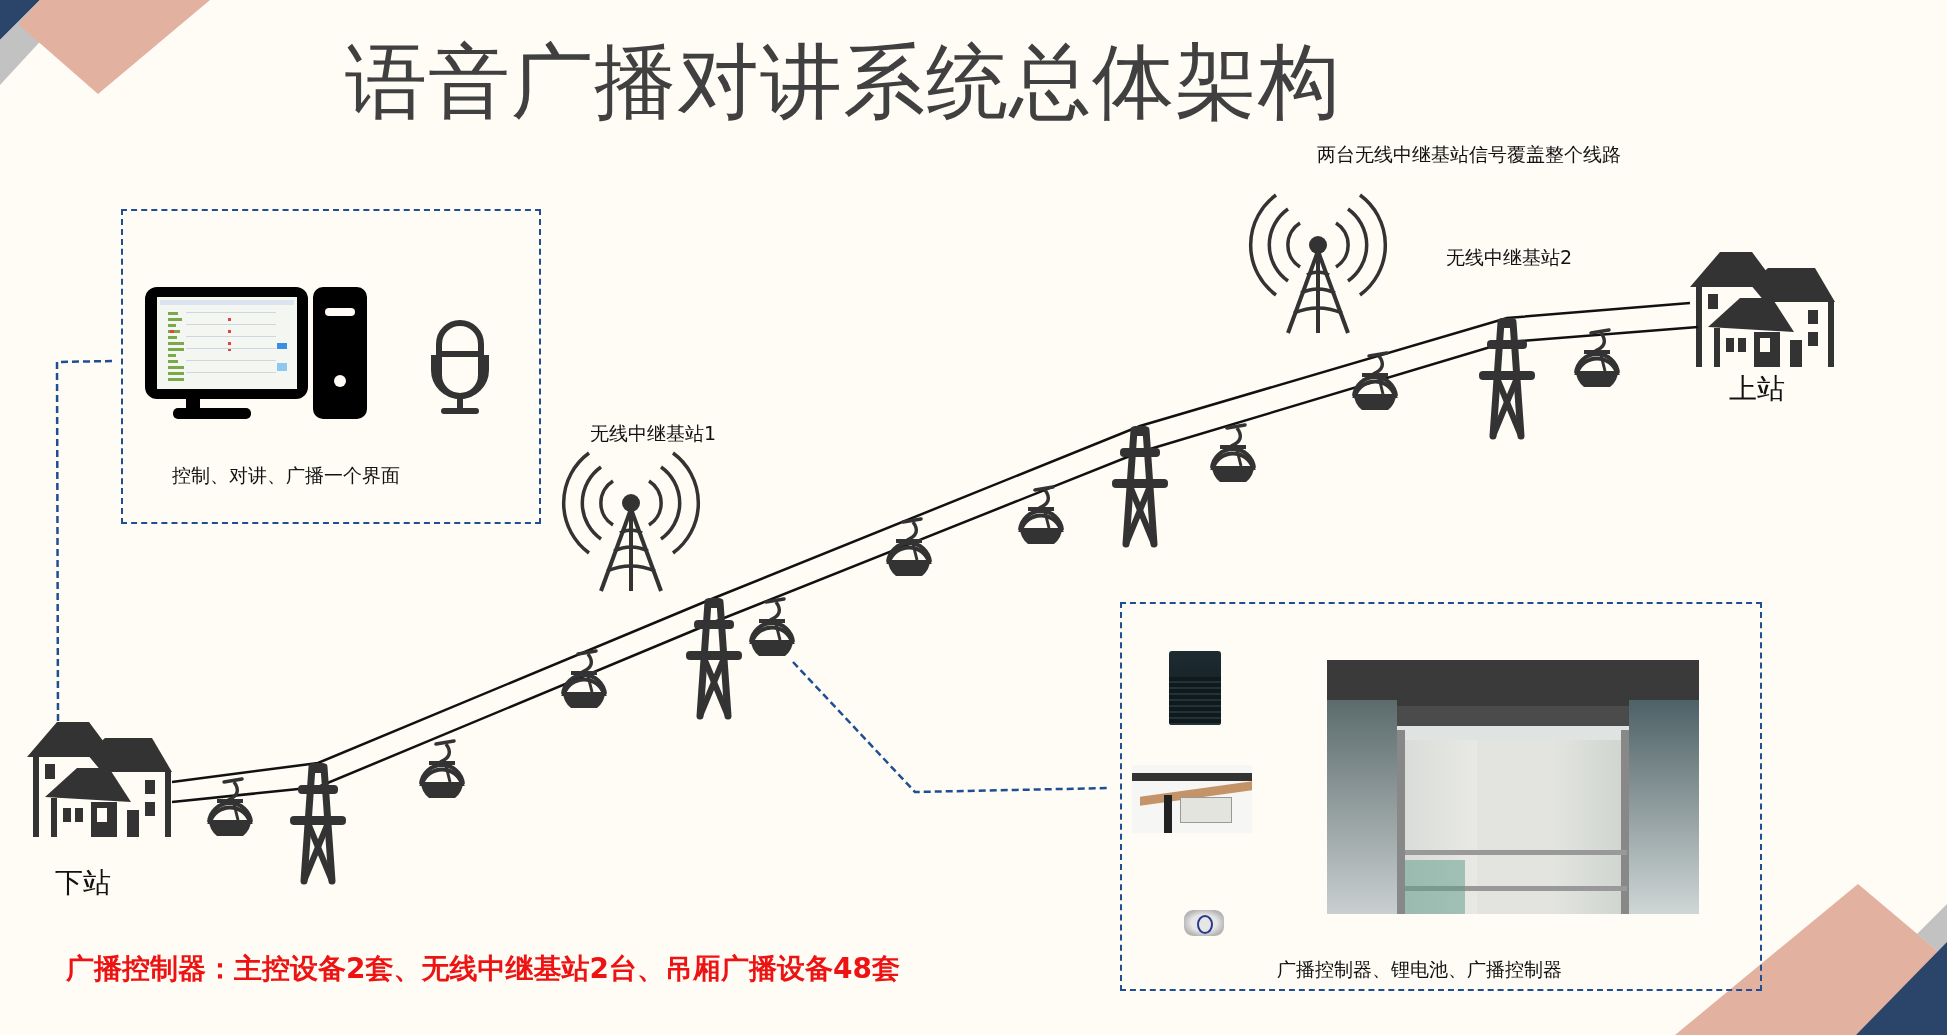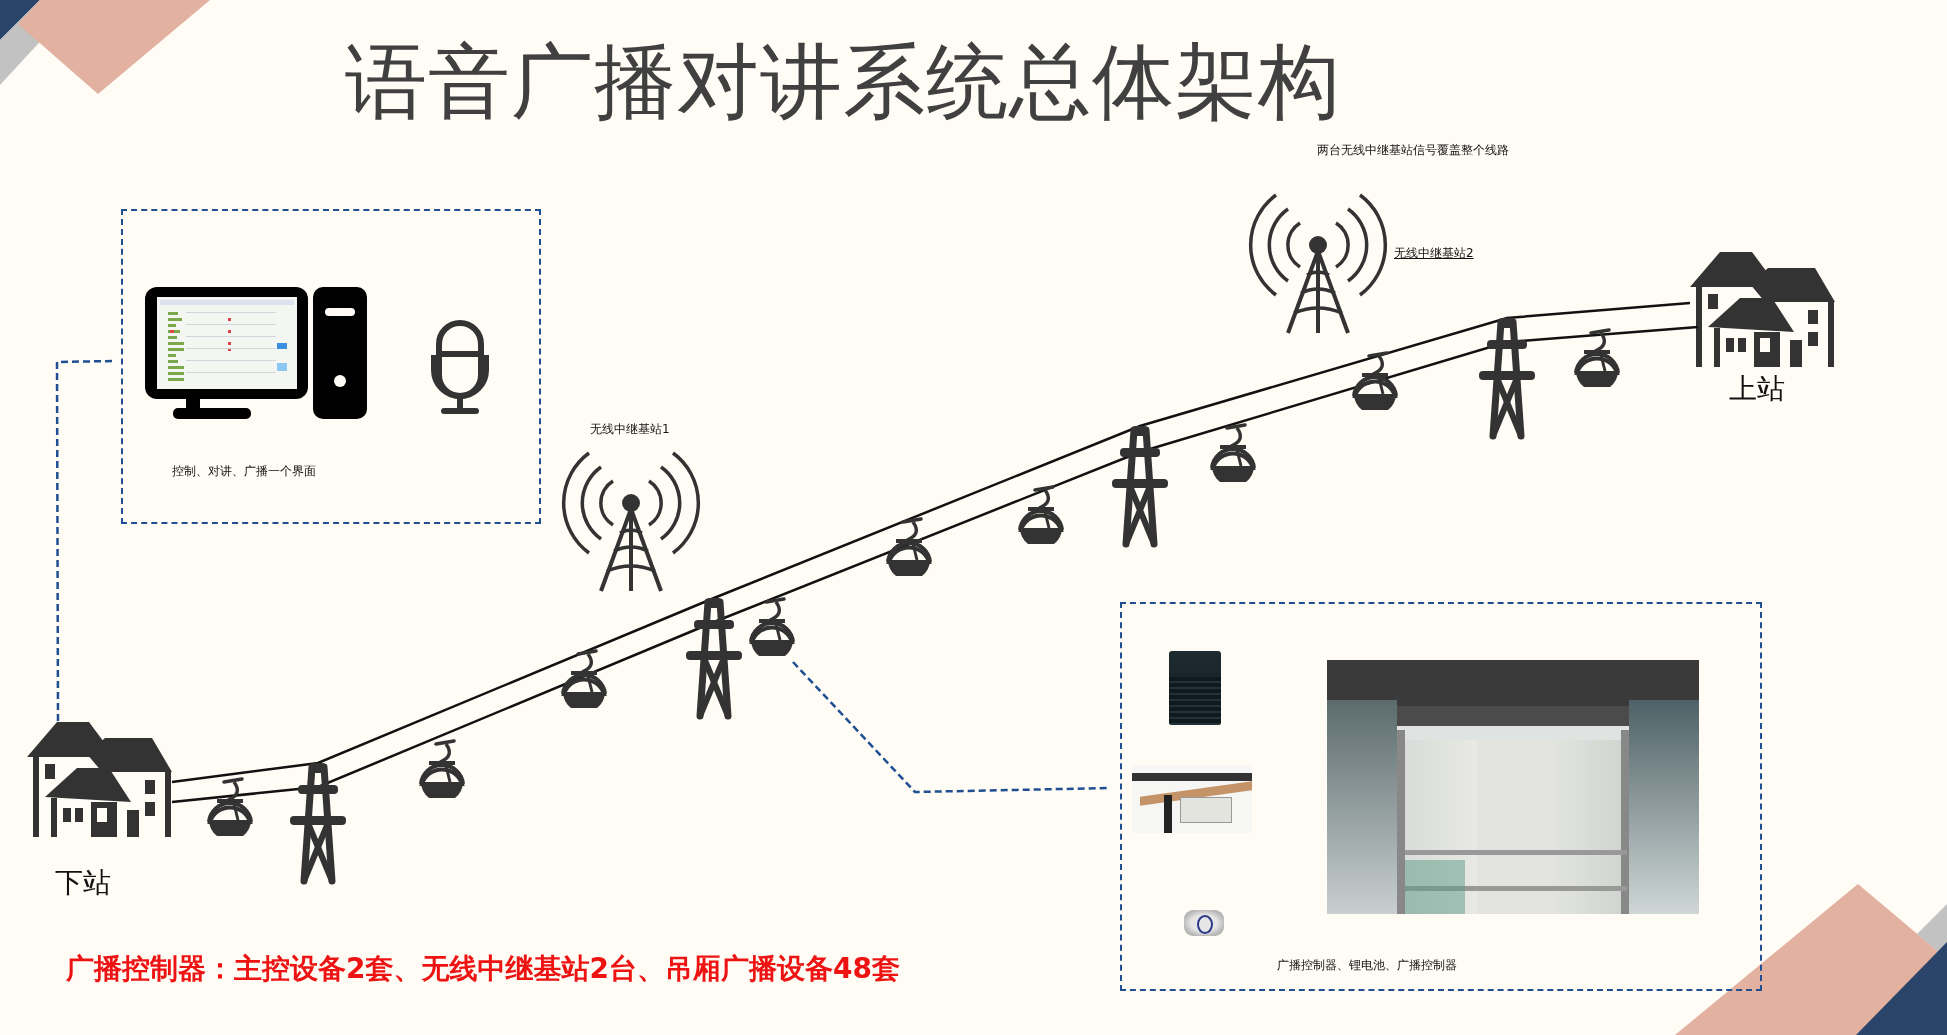--- a/index.html
+++ b/index.html
@@ -7,21 +7,21 @@
     width:1947px; height:1035px; position:relative; overflow:hidden;
     background:#fefcf5;
     font-family:"DejaVu Sans","Liberation Sans",sans-serif;
   }
   .deco { position:absolute; left:0; top:0; }
   .title {
     position:absolute; left:0; width:1686px; top:34px; text-align:center;
     font-size:82px; color:#404040; letter-spacing:1px; line-height:96px;
   }
   .label { position:absolute; color:#111; white-space:nowrap; }
-  .s19 { font-size:12px; }
+  .s19 { font-size:19px; }
   .s28 { font-size:28px; }
   .dash-box {
     position:absolute; border:2px dashed #1f4e93; box-sizing:border-box;
   }
   .red-note {
     position:absolute; left:66px; top:950px; font-size:28px; font-weight:bold;
     color:#ee1313; white-space:nowrap; letter-spacing:0px;
   }
   svg.scene { position:absolute; left:0; top:0; }
   .photo { position:absolute; overflow:hidden; }
@@ -47,21 +47,21 @@
 <div class="dash-box" style="left:121px; top:209px; width:420px; height:315px;"></div>
 <div class="label s19" style="left:172px; top:463px;text-align:right;">控制、对讲、广播一个界面</div>
 
 <div class="dash-box" style="left:1120px; top:602px; width:642px; height:389px;"></div>
 <div class="label s19" style="left:1277px; top:957px;">广播控制器、锂电池、广播控制器</div>
 
 <div class="label s28" style="left:55px; top:864px;">下站</div>
 <div class="label s28" style="left:1729px; top:370px;">上站</div>
 
 <div class="label s19" style="left:590px; top:421px;text-align:right;">无线中继基站1</div>
-<div class="label s19" style="left:1394px; top:245px;text-decoration:underline;">无线中继基站2</div>
+<div class="label s19" style="left:1446px; top:245px;">无线中继基站2</div>
 
 <div class="red-note">广播控制器：主控设备2套、无线中继基站2台、吊厢广播设备48套</div>
 
 <svg class="scene" width="1947" height="1035">
   <defs>
 
     <g id="tower">
       <rect x="-9" y="0" width="18" height="10" rx="5" fill="#333"></rect>
       <line x1="-6" y1="4" x2="-14" y2="118" stroke="#333" stroke-width="7" stroke-linecap="round"></line>
       <line x1="6" y1="4" x2="14" y2="118" stroke="#333" stroke-width="7" stroke-linecap="round"></line>

